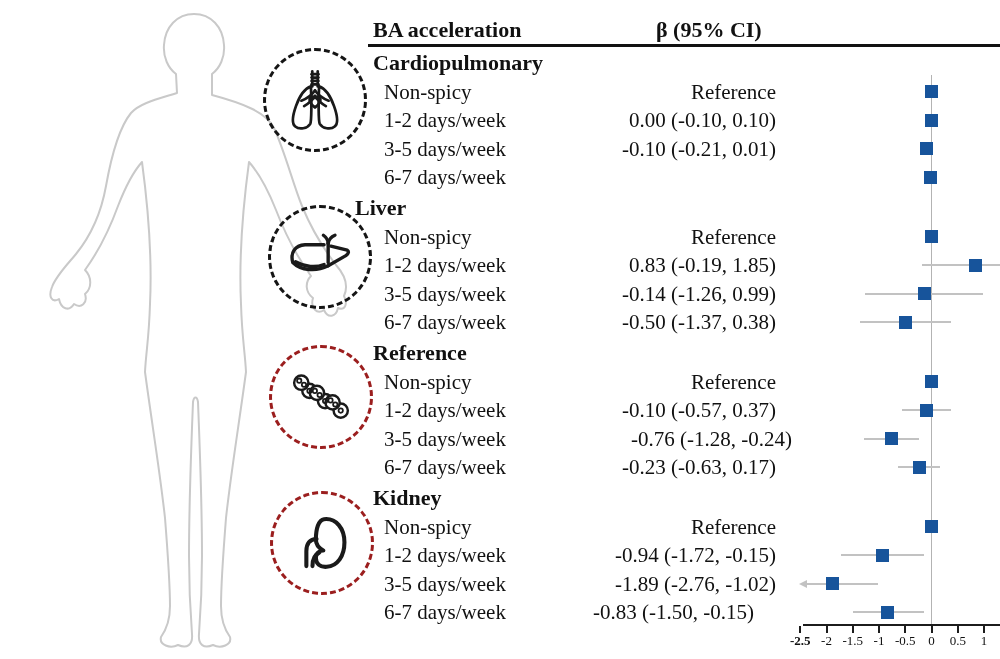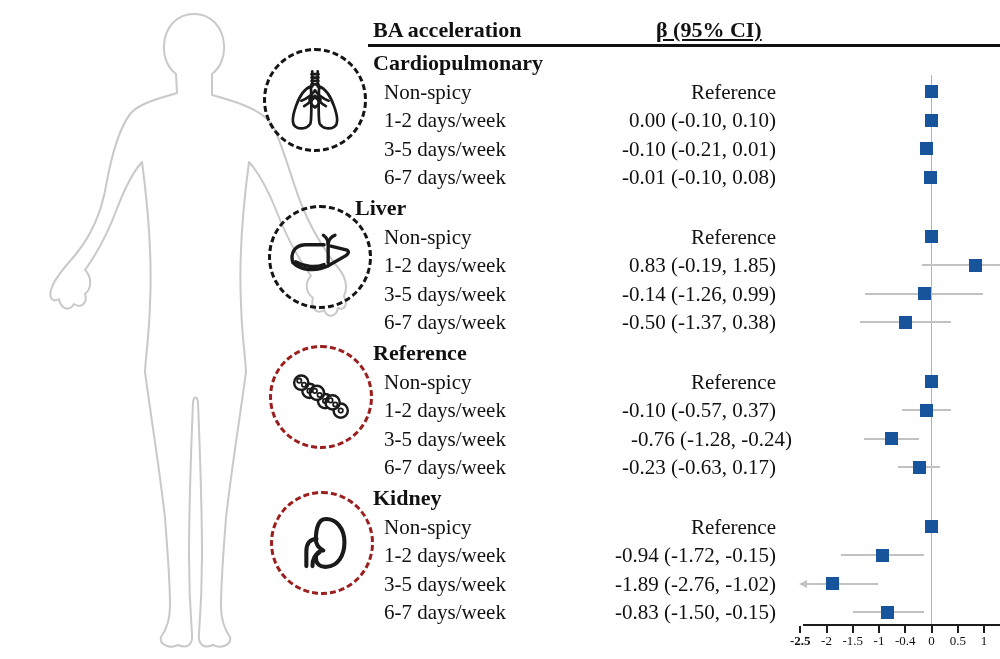--- a/index.html
+++ b/index.html
@@ -124,38 +124,37 @@
     <svg viewBox="0 0 100 100">
       <g fill="none" stroke="#1a1a1a" stroke-width="6" stroke-linecap="round" stroke-linejoin="round">
         <path d="M53 15 C71 13 83 29 83 49 C83 69 73 84 57 85 C47 86 41 80 41 72 C41 65 46 61 52 61 C46 58 41 53 41 45 C41 29 45 16 53 15 Z"></path>
         <path d="M42 44 C32 44 27 51 27 62 L27 84"></path>
         <path d="M46 64 C39 67 36 73 36 84"></path>
       </g>
     </svg>
   </div>
 
   <div class="hdr" style="left:345px;top:30px;">BA acceleration</div>
-  <div class="hdr" style="left:628px;top:30px;text-decoration:underline;">β (95% CI)</div>
+  <div class="hdr" style="left:628px;top:30px;">β (95% CI)</div>
   <div class="hdr-rule"></div>
 
 <div class="vline" style="left: 902.75px; top: 75px; width: 1.5px; height: 549px; background: rgb(179, 179, 179);"></div>
     <div class="sec" style="left: 345px; top: 63px;">Cardiopulmonary</div>
     <div class="lab" style="left: 356px; top: 91.5px;">Non-spicy</div>
     <div class="val" style="left: 470px; top: 91.5px; width: 278px;">Reference</div>
     <div class="sq" style="left: 897px; top: 85px; background: rgb(23, 84, 155);"></div>
     <div class="lab" style="left: 356px; top: 120px;">1-2 days/week</div>
     <div class="val" style="left: 470px; top: 120px; width: 278px;">0.00 (-0.10, 0.10)</div>
     <div class="ci" style="left: 898.25px; top: 119px; width: 10.5px; background: rgb(194, 194, 194);"></div>
     <div class="sq" style="left: 897px; top: 113.5px; background: rgb(23, 84, 155);"></div>
     <div class="lab" style="left: 356px; top: 148.5px;">3-5 days/week</div>
     <div class="val" style="left: 470px; top: 148.5px; width: 278px;">-0.10 (-0.21, 0.01)</div>
     <div class="ci" style="left: 892.475px; top: 147.5px; width: 11.55px; background: rgb(194, 194, 194);"></div>
     <div class="sq" style="left: 891.75px; top: 142px; background: rgb(23, 84, 155);"></div>
     <div class="lab" style="left: 356px; top: 177px;">6-7 days/week</div>
-    <div class="val" style="left: 470px; top: 177px; width: 278px;">-0.01 (-0.10, 0.08)</div>
     <div class="ci" style="left: 898.25px; top: 176px; width: 9.45px; background: rgb(194, 194, 194);"></div>
     <div class="sq" style="left: 896.475px; top: 170.5px; background: rgb(23, 84, 155);"></div>
     <div class="sec" style="left: 327px; top: 208px;">Liver</div>
     <div class="lab" style="left: 356px; top: 236.5px;">Non-spicy</div>
     <div class="val" style="left: 470px; top: 236.5px; width: 278px;">Reference</div>
     <div class="sq" style="left: 897px; top: 230px; background: rgb(23, 84, 155);"></div>
     <div class="lab" style="left: 356px; top: 265px;">1-2 days/week</div>
     <div class="val" style="left: 470px; top: 265px; width: 278px;">0.83 (-0.19, 1.85)</div>
     <div class="ar arr" style="left: 975px; top: 261px; border-left-color: rgb(194, 194, 194);"></div>
     <div class="ci" style="left: 893.525px; top: 264px; width: 82.475px; background: rgb(194, 194, 194);"></div>
@@ -191,34 +190,34 @@
     <div class="lab" style="left: 356px; top: 555px;">1-2 days/week</div>
     <div class="val" style="left: 470px; top: 555px; width: 278px;">-0.94 (-1.72, -0.15)</div>
     <div class="ci" style="left: 813.2px; top: 554px; width: 82.425px; background: rgb(194, 194, 194);"></div>
     <div class="sq" style="left: 847.65px; top: 548.5px; background: rgb(23, 84, 155);"></div>
     <div class="lab" style="left: 356px; top: 583.5px;">3-5 days/week</div>
     <div class="val" style="left: 470px; top: 583.5px; width: 278px;">-1.89 (-2.76, -1.02)</div>
     <div class="ar al" style="left: 771px; top: 579.5px; border-right-color: rgb(194, 194, 194);"></div>
     <div class="ci" style="left: 778px; top: 582.5px; width: 71.95px; background: rgb(194, 194, 194);"></div>
     <div class="sq" style="left: 797.775px; top: 577px; background: rgb(23, 84, 155);"></div>
     <div class="lab" style="left: 356px; top: 612px;">6-7 days/week</div>
-    <div class="val" style="left: 470px; top: 612px; width: 278px;">-0.83 (-1.50, -0.15)</div>
+    <div class="val" style="left: 448px; top: 612px; width: 278px;">-0.83 (-1.50, -0.15)</div>
     <div class="ci" style="left: 824.75px; top: 611px; width: 70.875px; background: rgb(194, 194, 194);"></div>
     <div class="sq" style="left: 853.425px; top: 605.5px; background: rgb(23, 84, 155);"></div>
     <div class="axisline" style="left: 775px; top: 624px; width: 210px; background: rgb(28, 28, 28);"></div>
     <div class="tick" style="left: 771.25px; top: 626px; background: rgb(28, 28, 28);"></div>
     <div class="ticklab" style="left: 750.25px; top: 633px; color: rgb(17, 17, 17); font-weight: bold;">-2.5</div>
     <div class="tick" style="left: 797.5px; top: 626px; background: rgb(28, 28, 28);"></div>
     <div class="ticklab" style="left: 776.5px; top: 633px; color: rgb(17, 17, 17);">-2</div>
     <div class="tick" style="left: 823.75px; top: 626px; background: rgb(28, 28, 28);"></div>
     <div class="ticklab" style="left: 802.75px; top: 633px; color: rgb(17, 17, 17);">-1.5</div>
     <div class="tick" style="left: 850px; top: 626px; background: rgb(28, 28, 28);"></div>
     <div class="ticklab" style="left: 829px; top: 633px; color: rgb(17, 17, 17);">-1</div>
     <div class="tick" style="left: 876.25px; top: 626px; background: rgb(28, 28, 28);"></div>
-    <div class="ticklab" style="left: 855.25px; top: 633px; color: rgb(17, 17, 17);">-0.4</div>
+    <div class="ticklab" style="left: 855.25px; top: 633px; color: rgb(17, 17, 17);">-0.5</div>
     <div class="tick" style="left: 902.5px; top: 626px; background: rgb(28, 28, 28);"></div>
     <div class="ticklab" style="left: 881.5px; top: 633px; color: rgb(17, 17, 17);">0</div>
     <div class="tick" style="left: 928.75px; top: 626px; background: rgb(28, 28, 28);"></div>
     <div class="ticklab" style="left: 907.75px; top: 633px; color: rgb(17, 17, 17);">0.5</div>
     <div class="tick" style="left: 955px; top: 626px; background: rgb(28, 28, 28);"></div>
     <div class="ticklab" style="left: 934px; top: 633px; color: rgb(17, 17, 17);">1</div>
     <div class="tick" style="left: 981.25px; top: 626px; background: rgb(28, 28, 28);"></div>
     <div class="ticklab" style="left: 960.25px; top: 633px; color: rgb(17, 17, 17);">1.5</div>
   </div>
 

